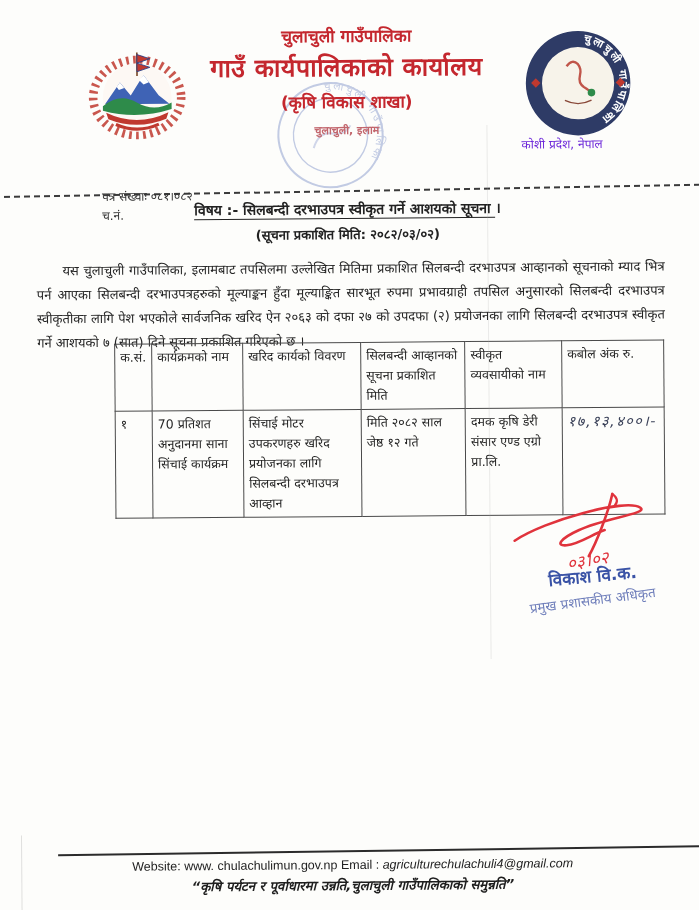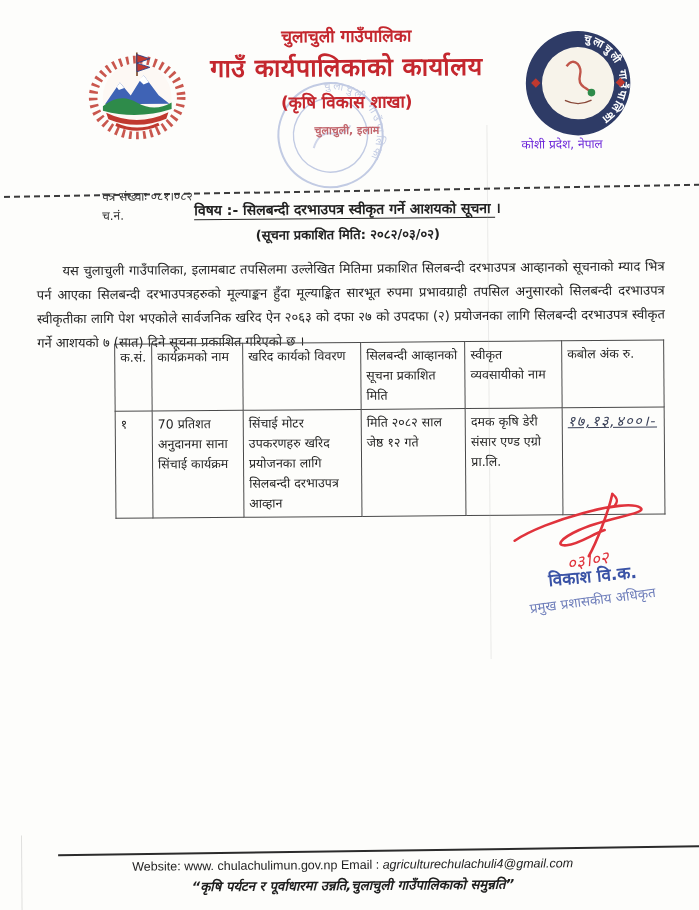--- a/index.html
+++ b/index.html
@@ -49,21 +49,21 @@
   table.notice{
     position:absolute;top:342px;left:115px;width:550px;
     border-collapse:collapse;font-size:12.5px;color:#242424;
   }
   table.notice th,table.notice td{
     border:1.4px solid #4a4a4a;vertical-align:top;text-align:left;
     padding:3px 5px;font-weight:400;line-height:20px;
   }
   table.notice thead tr{height:52px;}
   table.notice tbody tr{height:90px;}
-  td.amount{font-size:14.5px;font-style:italic;letter-spacing:1.5px;color:#3a4158;line-height:18px;text-decoration:underline;}
+  td.amount{font-size:14.5px;font-style:italic;letter-spacing:1.5px;color:#3a4158;line-height:18px;}
   .cell-justify{text-align:justify;}
 
   
   .sig-block{position:absolute;top:492px;left:494px;width:195px;z-index:2;}
   .sig-svg{display:block;margin-left:14px;}
   .sig-name{transform:rotate(-5deg);color:#3a53a6;font-size:17px;font-weight:700;text-align:center;margin-top:-10px;}
   .sig-title{transform:rotate(-7deg);color:#5668af;font-size:13.5px;opacity:.85;margin-top:4px;white-space:nowrap;text-align:center;}
 
   
   .footer-divider{

